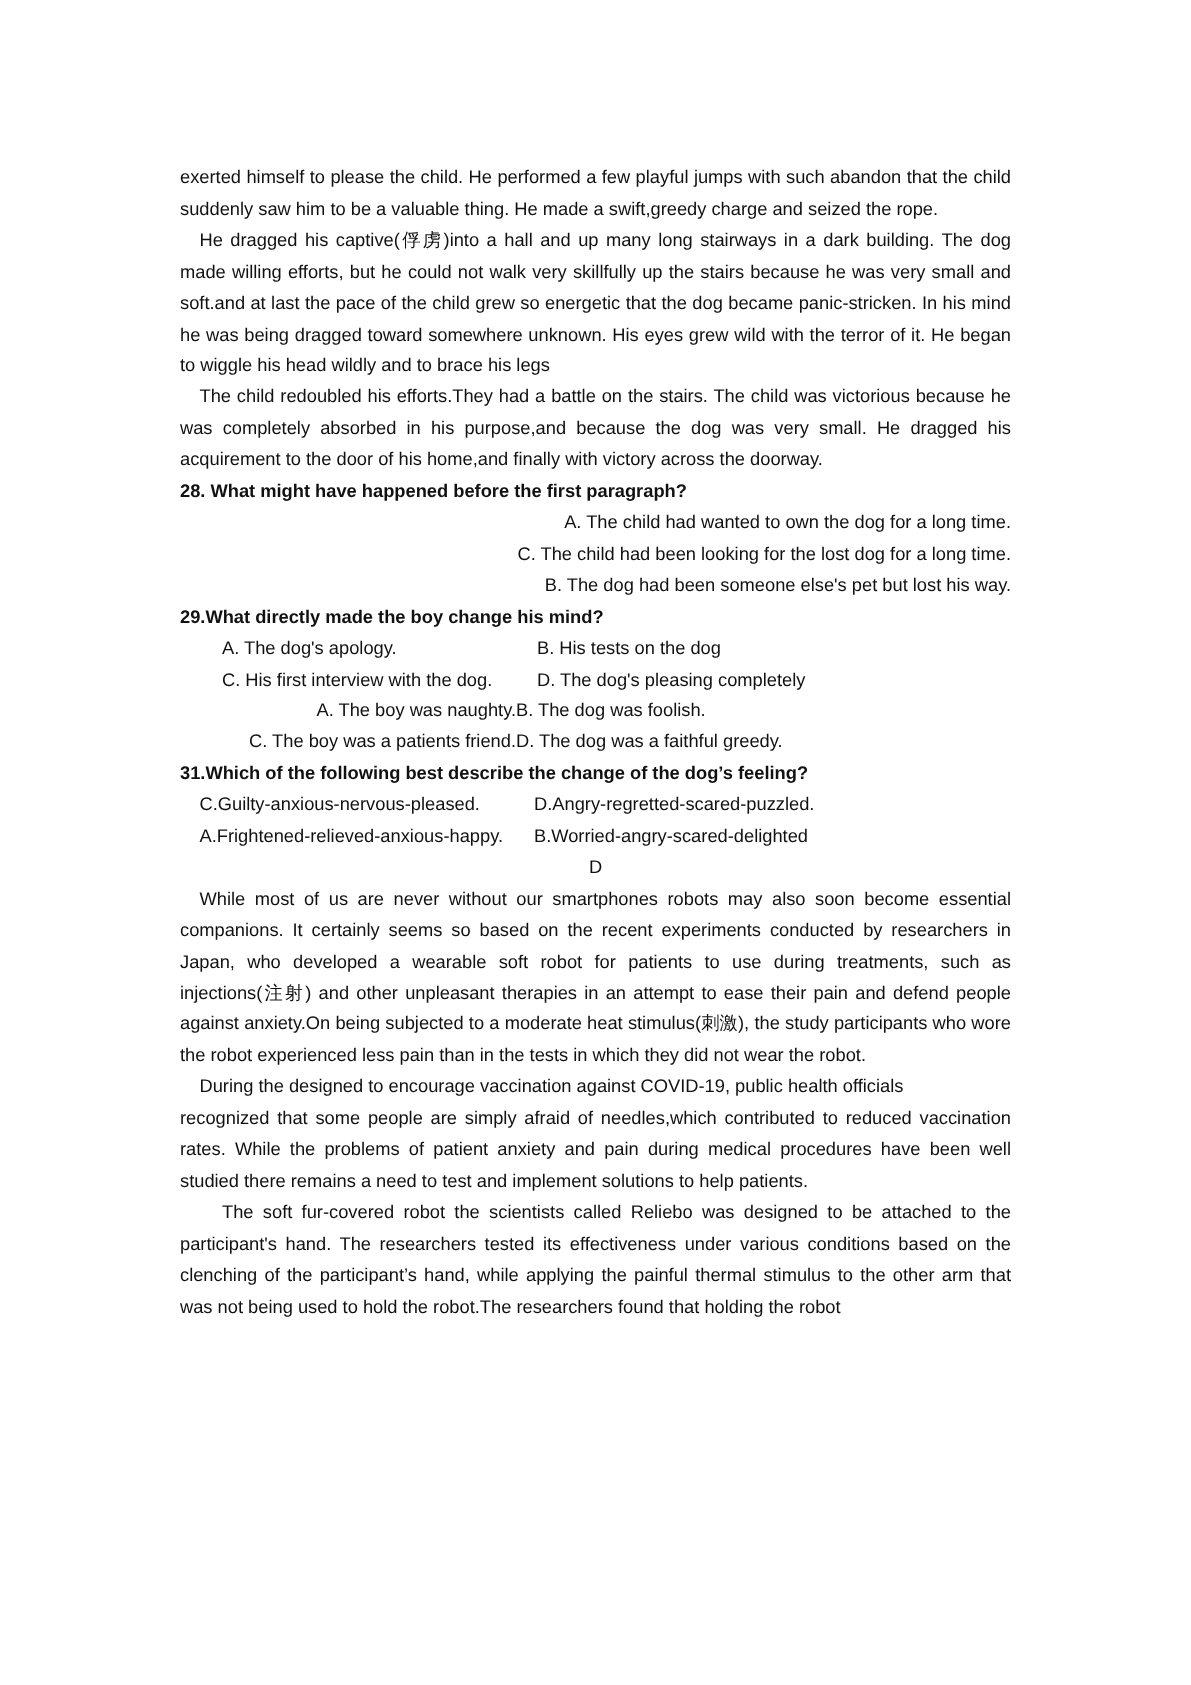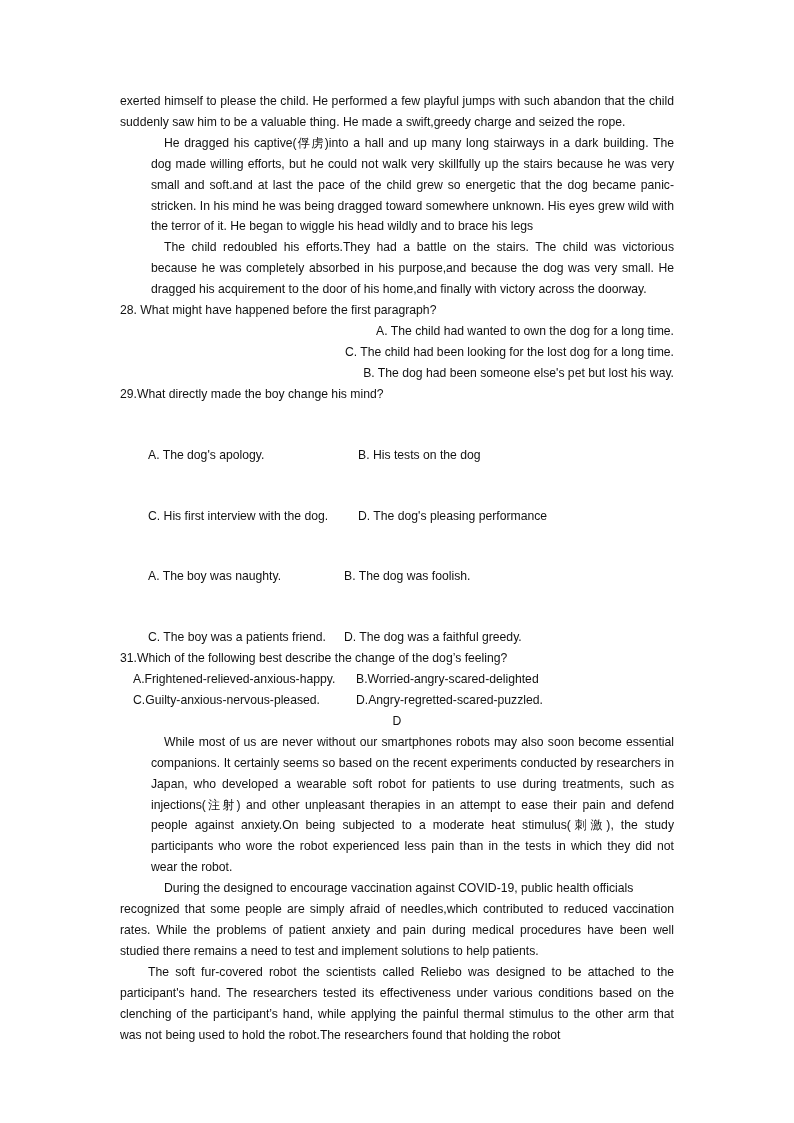--- a/index.html
+++ b/index.html
@@ -1,27 +1,27 @@
 <!DOCTYPE html>
 <html><head>
 <meta charset="utf-8">
 <style>
   html, body { margin: 0; padding: 0; background: #ffffff; }
   body { width: 794px; height: 1123px; position: relative; overflow: hidden;
          font-family: "Liberation Sans", "DejaVu Sans", sans-serif; color: #111; }
-  .page { position: absolute; left: 120px; top: 91px; width: 554px; font-size: 12.2px; line-height: 20.9px; }
+  .page { position: absolute; left: 120px; top: 108px; width: 554px; font-size: 12.2px; line-height: 20.9px; }
   p { margin: 0; }
   .just { text-align: justify; text-align-last: left; }
-  .indent { text-indent: 13px; margin-left: 31px; }
+  .indent { text-indent: 13px; }
   .indent2 { text-indent: 28px; }
-  .q { margin: 0; }
+  .q { margin: 0; font-weight: bold; }
   .opt { padding-left: 13px; text-align: right; }
-  .opt2 { padding-left: 28px; display: flex; margin-top: 40px; }
+  .opt2 { padding-left: 28px; display: flex; }
   .opt2 .c1 { width: 210px; }
-  .q30 .c1 { width: 196px; }
+  .q30 .c1 { width: 196px; text-align: right; }
   .q31 { padding-left: 13px; display: flex; }
   .q31 .c1 { width: 223px; }
   .section { text-align: center; padding-left: 0px; margin-left: 0; }
   .section span { display: inline-block; margin-left: 0; }
 </style>
 </head>
 <body>
 
 <div class="page">
 
@@ -37,44 +37,44 @@
   </div>
 
   <div>
     <p class="q">29.What directly made the boy change his mind?</p>
     <div class="opt2">
       <span class="c1">A. The dog's apology.</span>
       <span>B. His tests on the dog</span>
     </div>
     <div class="opt2">
       <span class="c1">C. His first interview with the dog.</span>
-      <span>D. The dog's pleasing performance</span>
+      <span>D. The dog's pleasing completely</span>
     </div>
   </div>
 
   <div class="q30">
     <div class="opt2">
       <span class="c1">A. The boy was naughty.</span>
       <span>B. The dog was foolish.</span>
     </div>
     <div class="opt2">
       <span class="c1">C. The boy was a patients friend.</span>
       <span>D. The dog was a faithful greedy.</span>
     </div>
   </div>
 
   <div>
     <p class="q">31.Which of the following best describe the change of the dog’s feeling?</p>
     <div class="q31">
+      <span class="c1">C.Guilty-anxious-nervous-pleased.</span>
+      <span>D.Angry-regretted-scared-puzzled.</span>
+    </div>
+    <div class="q31">
       <span class="c1">A.Frightened-relieved-anxious-happy.</span>
       <span>B.Worried-angry-scared-delighted</span>
-    </div>
-    <div class="q31">
-      <span class="c1">C.Guilty-anxious-nervous-pleased.</span>
-      <span>D.Angry-regretted-scared-puzzled.</span>
     </div>
   </div>
 
   <p class="section">
     <span>D</span>
   </p>
 
   <p class="just indent">While most of us are never without our smartphones robots may also soon become essential companions. It certainly seems so based on the recent experiments conducted by researchers in Japan, who developed a wearable soft robot for patients to use during treatments, such as injections(注射) and other unpleasant therapies in an attempt to ease their pain and defend people against anxiety.On being subjected to a moderate heat stimulus(刺激), the study participants who wore the robot experienced less pain than in the tests in which they did not wear the robot.</p>
   <p class="indent">During the designed to encourage vaccination against COVID-19, public health officials</p>
   <p class="just">recognized that some people are simply afraid of needles,which contributed to reduced vaccination rates. While the problems of patient anxiety and pain during medical procedures have been well studied there remains a need to test and implement solutions to help patients.</p>

